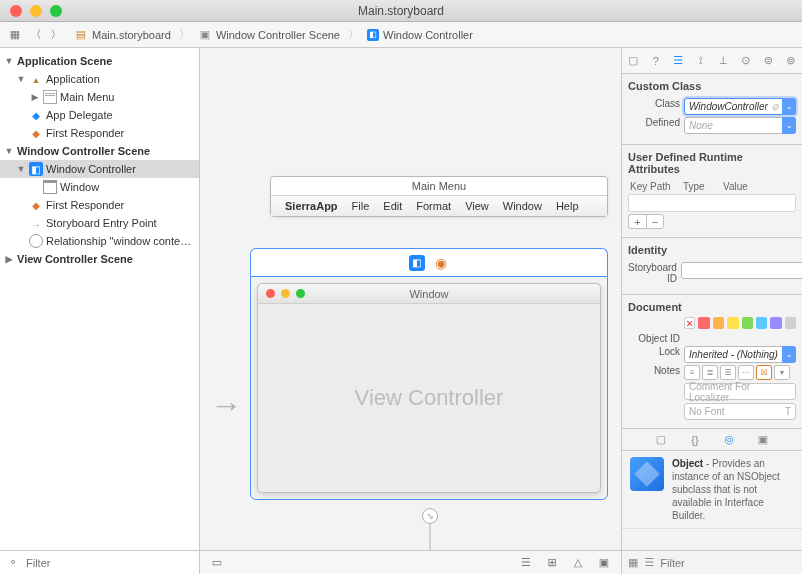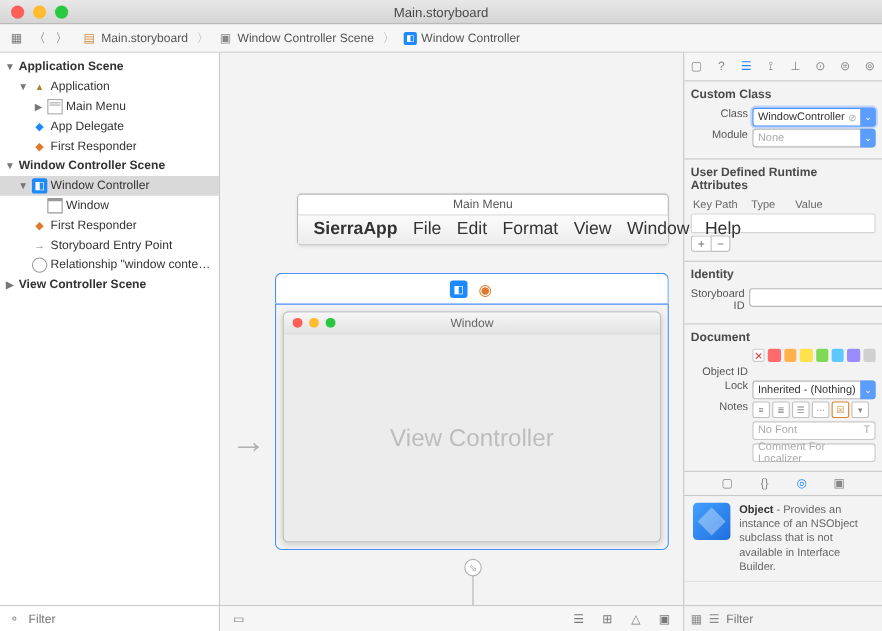--- a/index.html
+++ b/index.html
@@ -45,21 +45,21 @@
 .ic-rel { border:1px solid #999; border-radius:50%; width:10px; height:10px; }
 
 .outline-foot { height: 24px; border-top: 1px solid #c9c9c9; display:flex; align-items:center; padding: 0 6px; gap: 6px; }
 .outline-foot .lens { color:#888; width:14px; height:14px; display:inline-flex; align-items:center; justify-content:center; }
 .outline-foot input { flex:1; border:none; background:transparent; font-size:11px; outline:none; }
 
 
 .canvas { flex: 1; background: #f3f3f3; position: relative; border-right: 1px solid #c9c9c9; }
 .mainmenu { position: absolute; left: 70px; top: 128px; width: 338px; border: 1px solid #b8b8b8; border-radius: 4px; background: #fff; box-shadow: 0 1px 3px rgba(0,0,0,0.08); }
 .mainmenu .mm-title { text-align: center; padding: 3px 0; color: #555; font-size: 11px; border-bottom: 1px solid #d0d0d0; }
-.mainmenu .mm-bar { display: flex; gap: 14px; padding: 4px 14px; background: linear-gradient(#fbfbfb,#ececec); font-size: 16px; }
+.mainmenu .mm-bar { display: flex; gap: 14px; padding: 4px 14px; background: linear-gradient(#fbfbfb,#ececec); font-size: 11px; }
 .mainmenu .mm-bar span:first-child { font-weight: 700; }
 
 .wctrl { position: absolute; left: 50px; top: 200px; width: 358px; }
 .wctrl-head { height: 28px; border: 1px solid #4a90ff; border-bottom: none; border-radius: 6px 6px 0 0; display:flex; justify-content:center; align-items:center; gap:8px; background:#fff; }
 .wctrl-head .hicon { width:16px; height:16px; display:inline-flex; align-items:center; justify-content:center; border-radius:3px; font-size:10px; }
 .wctrl-head .hicon.blue { background:#1e88ff; color:#fff; }
 .wctrl-head .hicon.orange { color:#e07a2a; font-size:14px; }
 .wctrl-body { border:1px solid #4a90ff; border-radius: 0 0 6px 6px; padding: 6px; }
 .inner-window { background: #ececec; border: 1px solid #c0c0c0; border-radius: 5px; height: 210px; position: relative; box-shadow: 0 2px 6px rgba(0,0,0,0.15); }
 .inner-window .iw-title { height: 20px; background: linear-gradient(#f7f7f7,#e3e3e3); border-bottom:1px solid #cfcfcf; border-radius:5px 5px 0 0; display:flex; align-items:center; position:relative; }
@@ -81,21 +81,21 @@
 
 .right { width: 180px; background: #f3f3f3; display:flex; flex-direction:column; }
 .tabstrip { height: 26px; border-bottom:1px solid #c9c9c9; display:flex; align-items:center; justify-content:space-around; background:#f6f6f6; }
 .tabstrip .tab { width:20px; height:20px; display:inline-flex; align-items:center; justify-content:center; color:#888; border-radius:3px; }
 .tabstrip .tab.active { color:#1e88ff; }
 
 .section { border-bottom:1px solid #c9c9c9; padding: 4px 6px 8px 6px; }
 .section h4 { font-size:11px; font-weight:600; color:#4a4a4a; padding: 2px 0 4px 0; }
 .field { display:flex; gap:4px; margin: 2px 0; }
 .field label { width:52px; text-align:right; font-size:10px; color:#555; }
-.field input, .field .combo { flex:1; height:17px; border:1px solid #b8b8b8; border-radius:3px; padding:0 4px; font-size:10px; background:#fff; }
+.field input, .field .combo { flex:1; height:17px; border:1px solid #b8b8b8; border-radius:3px; padding:0 4px; font-size:10px; background:#fff;font-style:italic; }
 .field .combo { display:flex; align-items:center; justify-content:space-between; }
 .field .combo.focus { border-color:#4a90ff; box-shadow:0 0 0 2px rgba(74,144,255,0.3); }
 .combo .stepper { background:#5b9dff; color:#fff; width:14px; height:17px; margin:-1px -5px -1px 0; border-radius:0 3px 3px 0; display:inline-flex; align-items:center; justify-content:center; font-size:8px; }
 .color-wells { display:flex; gap:3px; margin-left:56px; }
 .well { width:12px; height:12px; border-radius:2px; }
 .well.x { background:#fff; border:1px solid #ccc; position:relative; }
 .well.x::before, .well.x::after { content:""; position:absolute; left:1px; right:1px; top:50%; height:1px; background:#d44; }
 .well.x::before { transform: rotate(45deg); } .well.x::after { transform: rotate(-45deg); }
 .notes-tools { display:flex; gap:2px; margin-left:56px; }
 .nt { width:16px; height:15px; border:1px solid #c0c0c0; border-radius:2px; background:#fff; display:inline-flex; align-items:center; justify-content:center; font-size:8px; color:#888; }
@@ -303,21 +303,21 @@
       <h4>Custom Class</h4>
       <div class="field">
         <label>Class</label>
         <div class="combo focus">
           <span>WindowController</span>
           <span style="color:#aaa;font-size:9px">⊘</span>
           <span class="stepper">⌄</span>
         </div>
       </div>
       <div class="field">
-        <label>Module</label>
+        <label>Defined</label>
         <div class="combo">
           <span style="color:#aaa">None</span>
           <span class="stepper">⌄</span>
         </div>
       </div>
     </div>
 
     <div class="section">
       <h4>User Defined Runtime Attributes</h4>
       <div class="attrs-head">
@@ -367,25 +367,25 @@
         <div class="notes-tools" style="margin-left:0">
           <span class="nt">≡</span>
           <span class="nt">≣</span>
           <span class="nt">☰</span>
           <span class="nt">⋯</span>
           <span class="nt warn">☒</span>
           <span class="nt">▾</span>
         </div>
       </div>
       <div class="placeholder-input">
+        <span style="color:#aaa">Comment For Localizer</span>
+      </div>
+      <div class="placeholder-input">
         <span>No Font</span>
         <span class="ticon">T</span>
-      </div>
-      <div class="placeholder-input">
-        <span style="color:#aaa">Comment For Localizer</span>
       </div>
     </div>
 
     <div class="lib">
       <div class="lib-tabs">
         <span class="lt">▢</span>
         <span class="lt">{}</span>
         <span class="lt active">◎</span>
         <span class="lt">▣</span>
       </div>

